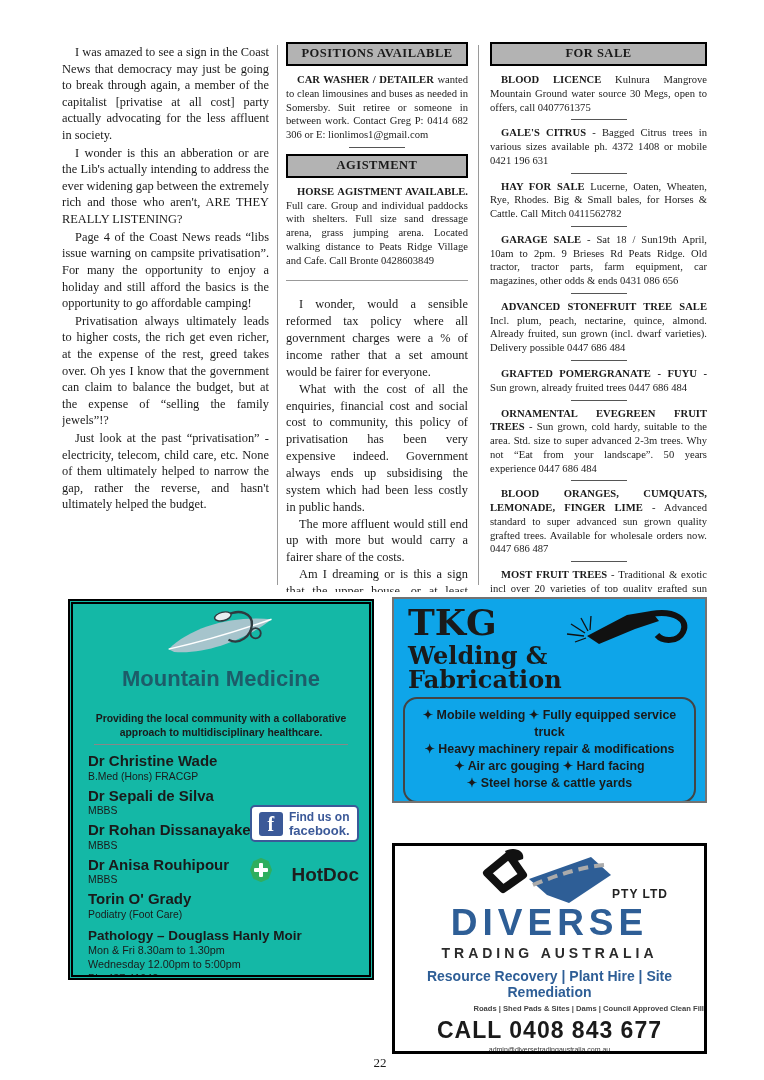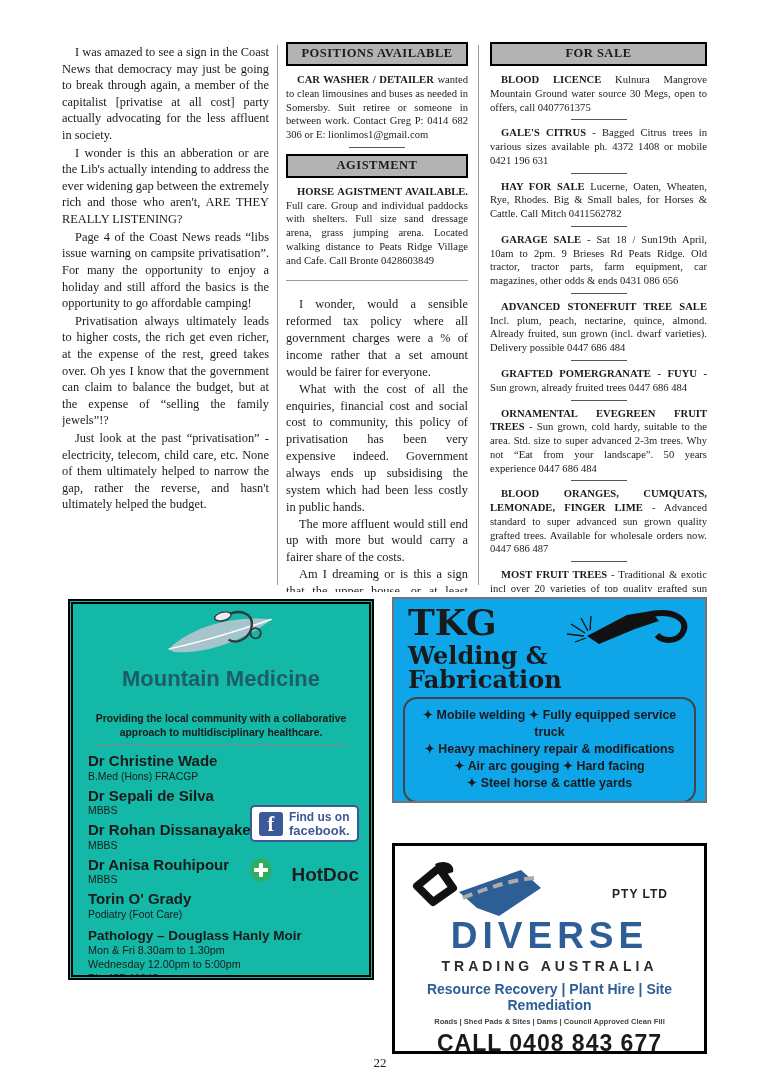--- a/index.html
+++ b/index.html
@@ -57,28 +57,28 @@
   .tkg-name{font-family:"DejaVu Serif",serif;font-weight:bold;font-size:36px;line-height:1;}
   .tkg-torch{margin-left:auto;margin-top:2px;line-height:0;}
   .tkg-sub{font-family:"DejaVu Serif",serif;font-weight:bold;font-size:24px;line-height:1;
            padding:0 0 0 14px;margin-top:-4px;}
   .tkg-box{border:2px solid #444;border-radius:14px;margin:5px 9px 0;padding:8px 4px;text-align:center;
            font-size:12.4px;font-weight:bold;line-height:1.38;}
 
   
   #ad-dv{position:absolute;left:392px;top:843px;width:315px;height:211px;border:3px solid #000;
          box-sizing:border-box;font-family:"Liberation Sans",sans-serif;overflow:hidden;background:#fff;}
-  .dv-logo{position:relative;text-align:left;padding-top:16px;line-height:0;}
+  .dv-logo{position:relative;text-align:center;padding-top:3px;line-height:0;}
   .dv-pty{position:absolute;right:36px;top:42px;font-size:12px;font-weight:bold;letter-spacing:1px;
           color:#222;line-height:1;}
   .dv-name{font-size:37px;font-weight:bold;color:#2e5e96;letter-spacing:5px;line-height:1;
            text-align:center;margin-top:-3px;}
   .dv-sub{font-size:14px;font-weight:bold;letter-spacing:4px;color:#2b2b2b;text-align:center;margin-top:4px;}
   .dv-services{color:#2e5e96;font-weight:bold;font-size:14px;text-align:center;margin-top:7px;}
-  .dv-subservices{font-size:7.6px;color:#444;text-align:center;margin-top:4px;font-weight:bold;}
+  .dv-subservices{font-size:7.6px;color:#444;text-align:right;margin-top:4px;font-weight:bold;}
   .dv-call{font-size:23px;font-weight:bold;text-align:center;margin-top:4px;letter-spacing:1px;}
   .dv-email{font-size:7px;text-align:center;color:#333;margin-top:2px;}
 
   #page-number{position:absolute;left:0;right:4px;top:1055px;text-align:center;font-size:13px;}
 </style>
 </head>
 <body>
 
 <div id="col-left" class="art">
   <p>I was amazed to see a sign in the Coast News that democracy may just be going to break through again, a member of the capitalist [privatise at all cost] party actually advocating for the less affluent in society.</p>

